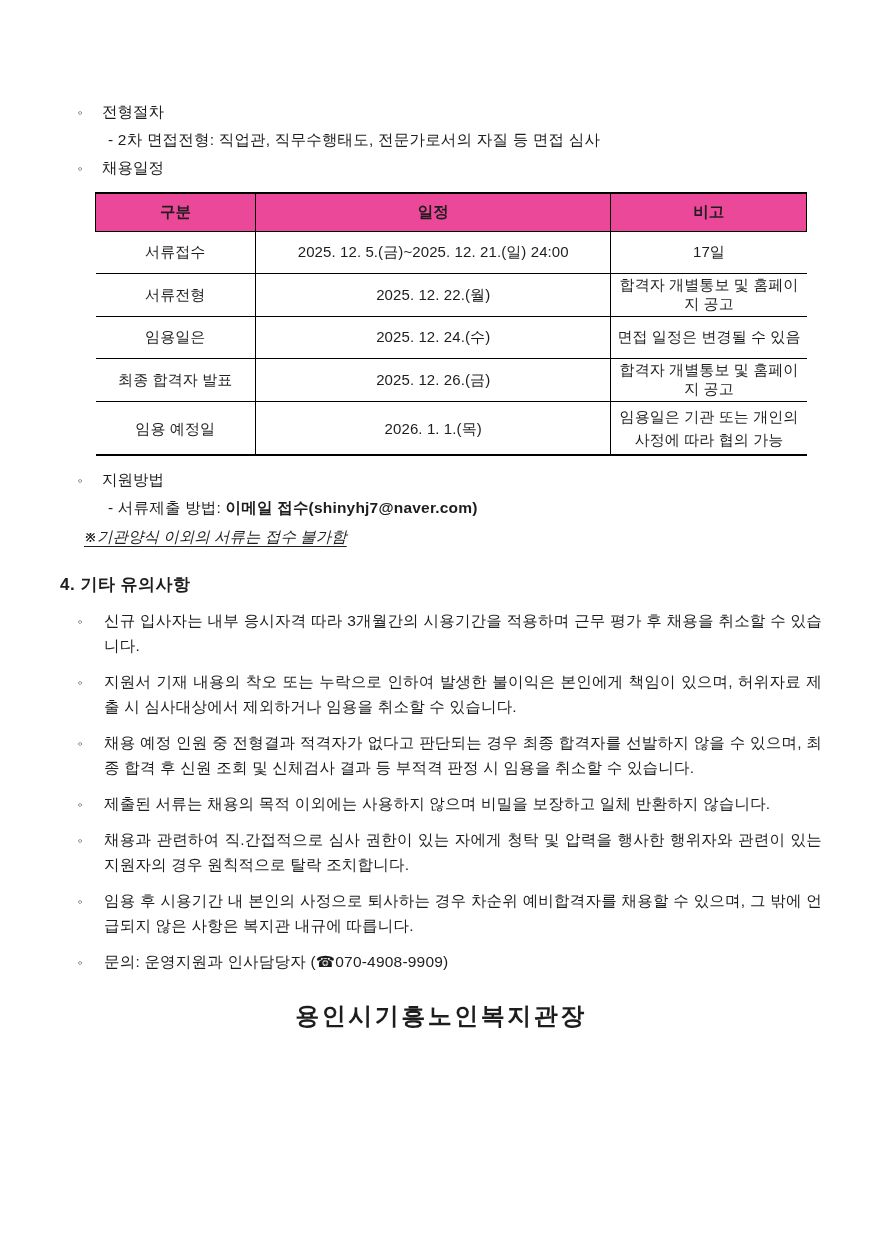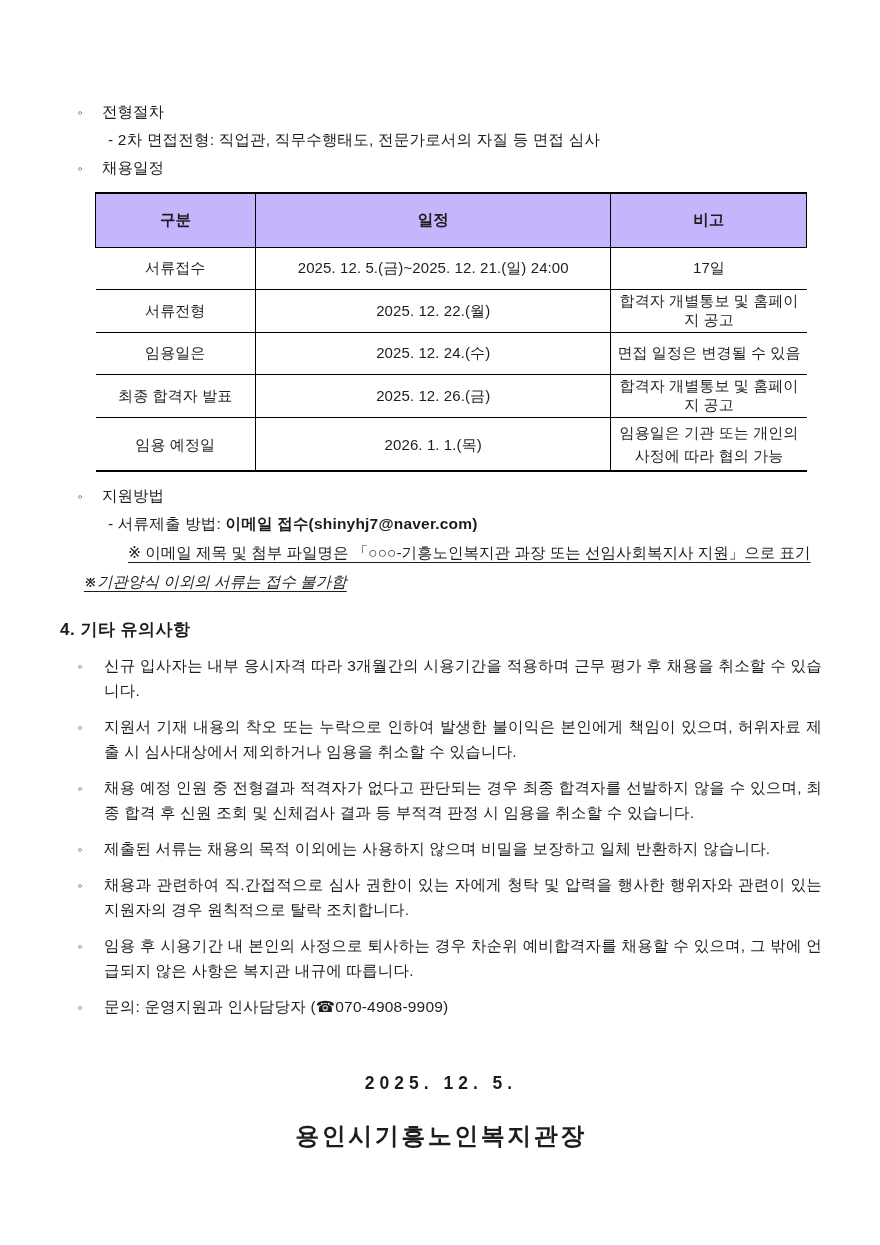--- a/index.html
+++ b/index.html
@@ -56,28 +56,28 @@
     width: 712px;
     table-layout: fixed;
     border-top: 2.5px solid #000;
     border-bottom: 2.5px solid #000;
     font-size: 15px;
   }
   table.schedule col.c1 { width: 22.5%; }
   table.schedule col.c2 { width: 50%; }
   table.schedule col.c3 { width: 27.5%; }
   table.schedule th {
-    background: #c4b5fd;
+    background: #ec4899;
     border: 1.2px solid #000;
     border-top: none;
     font-weight: bold;
     font-size: 15.5px;
     height: 29px;
     text-align: center;
-    padding: 12px 4px;
+    padding: 4px 4px;
   }
   table.schedule td {
     border-bottom: 1px solid #000;
     text-align: center;
     height: 37px;
     padding: 2px 4px;
     letter-spacing: 0.1px;
   }
   table.schedule td:first-child { border-right: 1.2px solid #000; }
   table.schedule td:last-child  { border-left: 1.2px solid #000; }
@@ -177,23 +177,20 @@
 
   <div class="gap-sm"></div>
 
   <div class="bullet-line">
     <span class="bullet-glyph">◦</span>
     <span>지원방법</span>
   </div>
   <div class="dash-line">
     <span>- 서류제출 방법: </span><span class="b">이메일 접수(shinyhj7@naver.com)</span>
   </div>
-  <div class="sub-note">
-    <span class="u">※ 이메일 제목 및 첨부 파일명은 「○○○-기흥노인복지관 과장 또는 선임사회복지사 지원」으로 표기</span>
-  </div>
   <div class="sub-note" style="margin-left:24px;font-style:italic;">
     <span class="u">※기관양식 이외의 서류는 접수 불가함</span>
   </div>
 
   <div class="gap-md"></div>
 
   <div class="sec-title">4. 기타 유의사항</div>
 
   <div class="note">
     <span class="bullet-glyph">◦</span>
@@ -218,17 +215,16 @@
   <div class="note">
     <span class="bullet-glyph">◦</span>
     <span class="note-text">임용 후 시용기간 내 본인의 사정으로 퇴사하는 경우 차순위 예비합격자를 채용할 수 있으며, 그 밖에 언급되지 않은 사항은 복지관 내규에 따릅니다.</span>
   </div>
   <div class="note">
     <span class="bullet-glyph">◦</span>
     <span class="note-text" style="text-align:left;">문의: 운영지원과 인사담당자 (☎070-4908-9909)</span>
   </div>
 
   <div class="footer">
-    <div class="footer-date">2025.  12.  5.</div>
     <div class="footer-signer">용인시기흥노인복지관장</div>
   </div>
 
 </div>
 
 </body></html>

